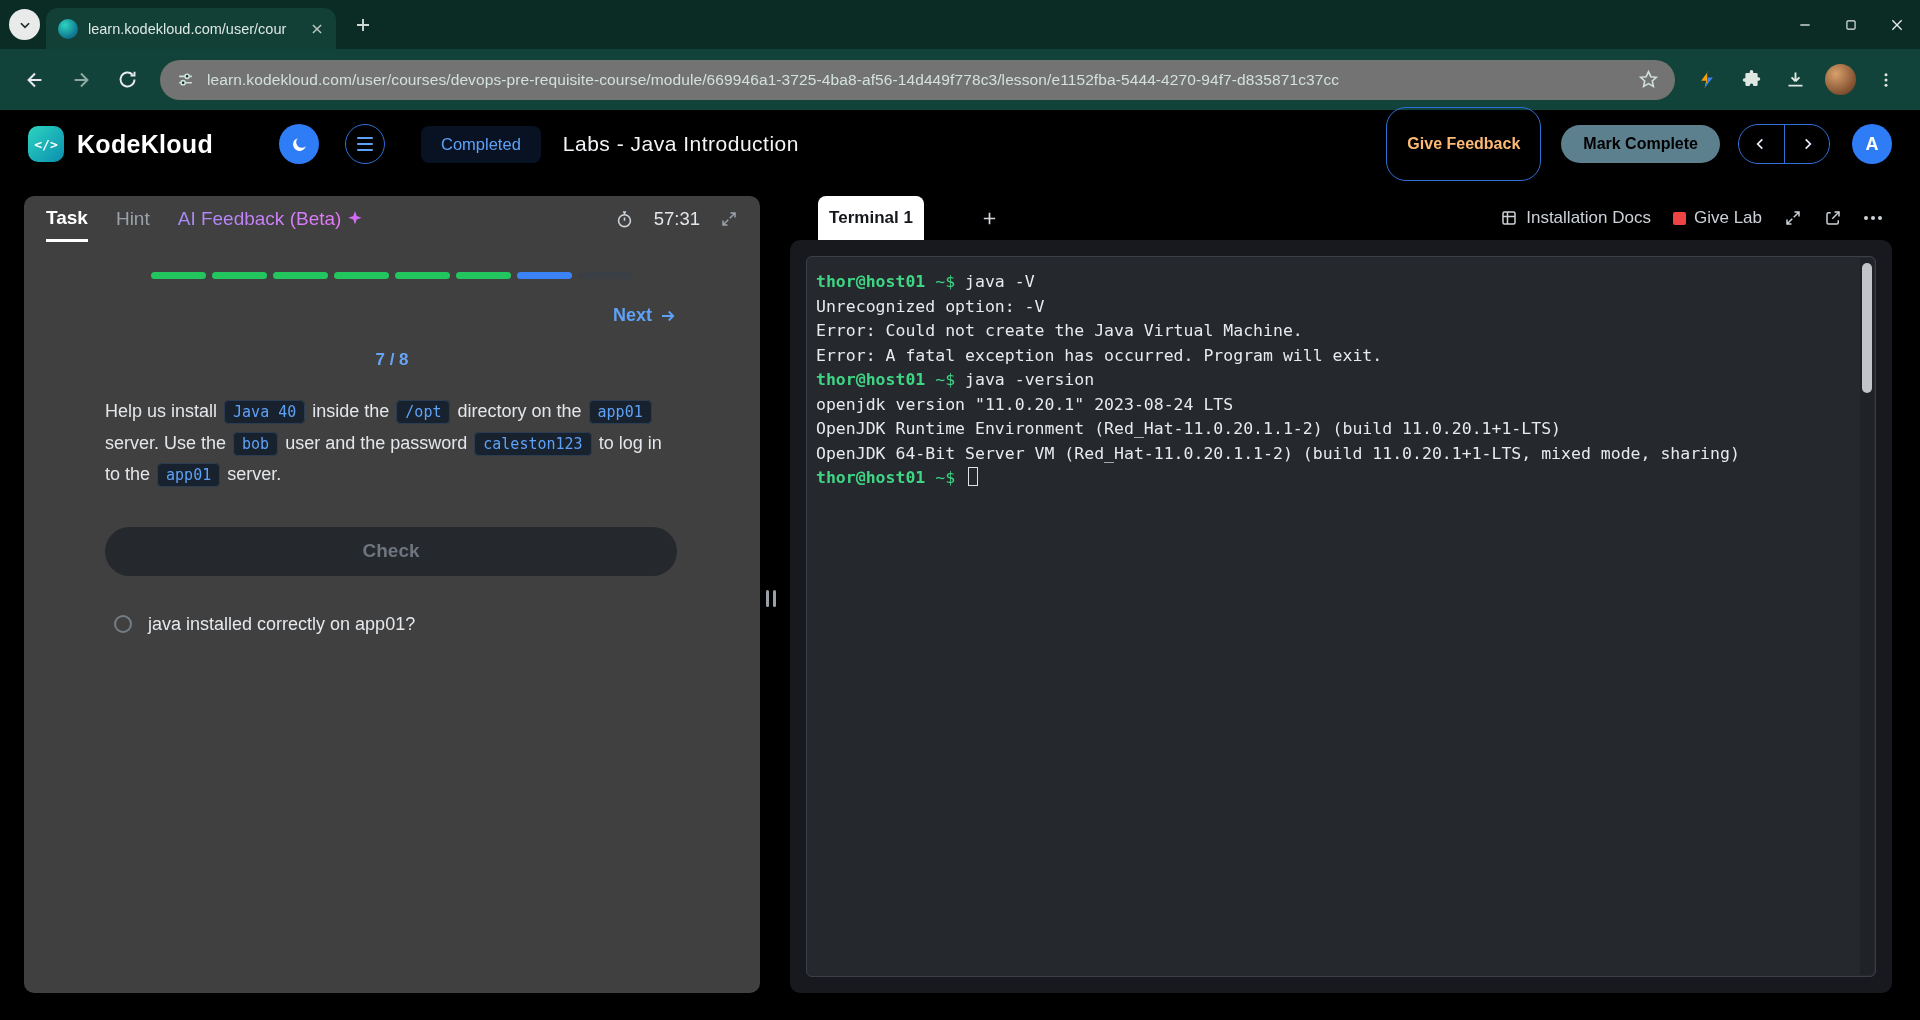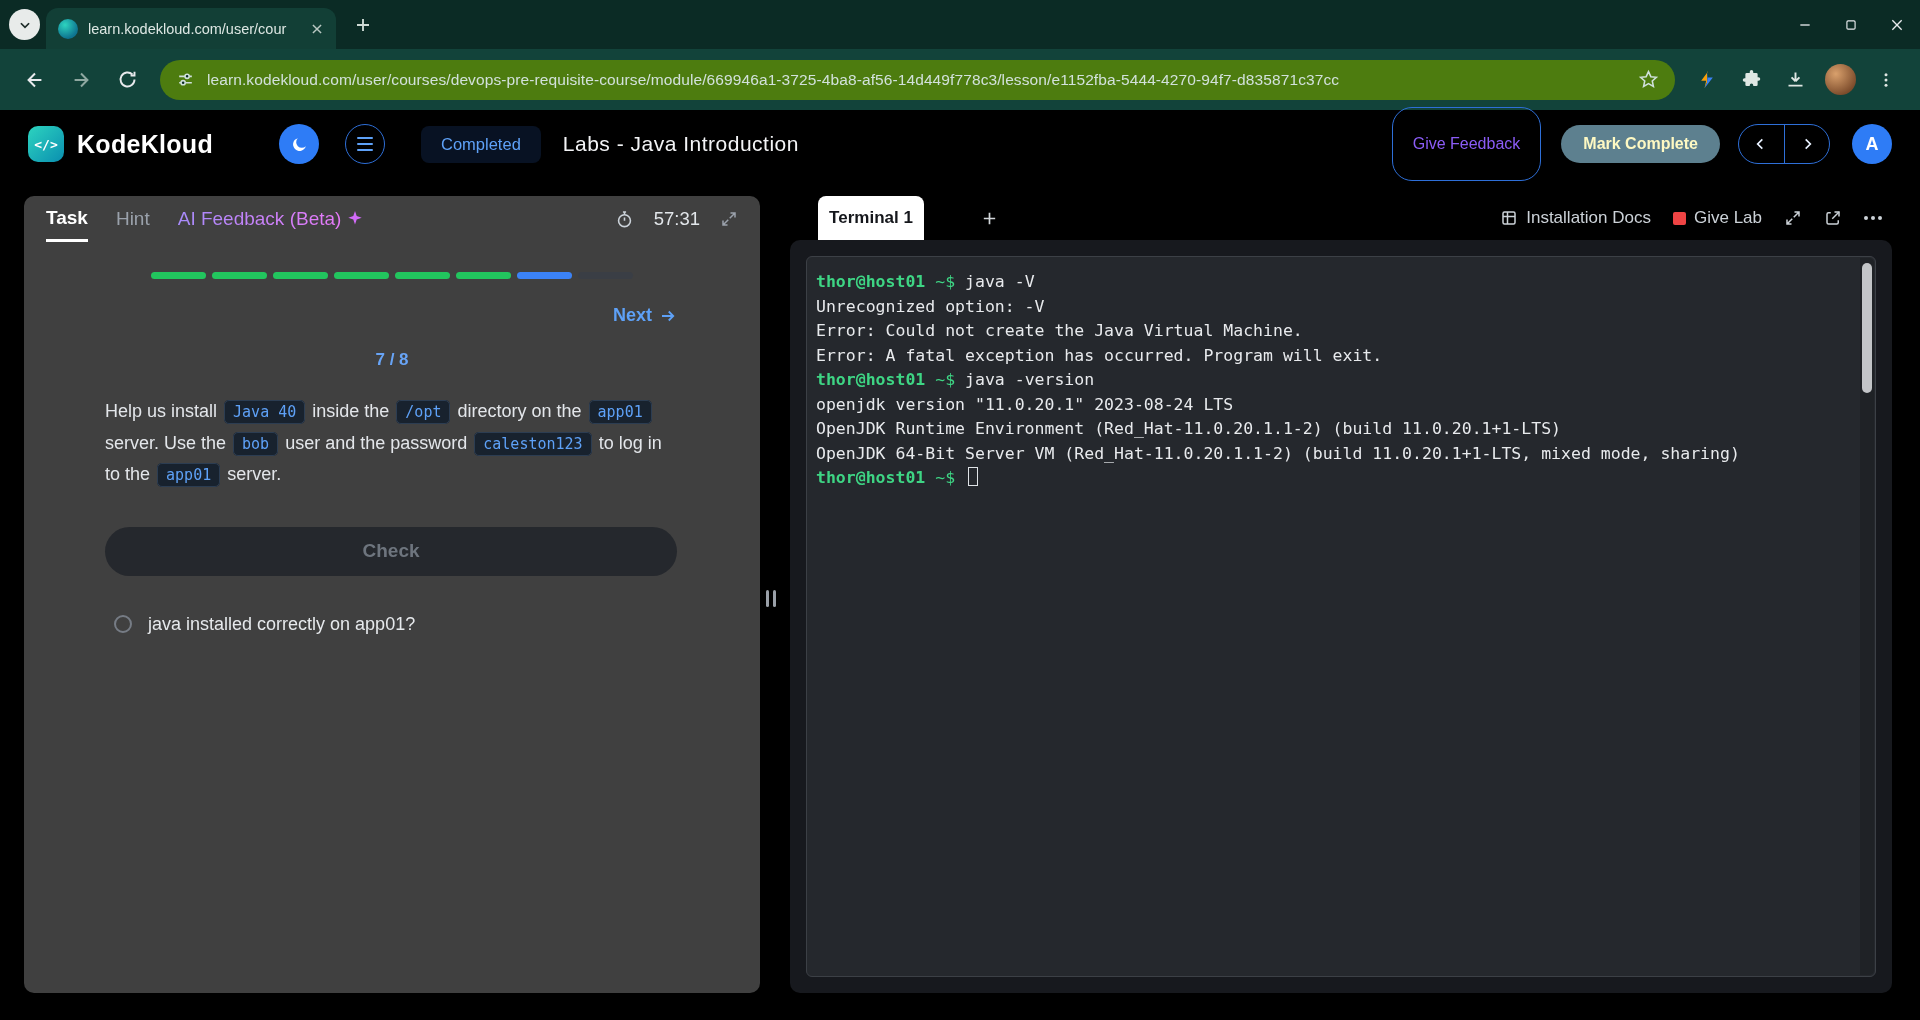--- a/index.html
+++ b/index.html
@@ -19,21 +19,21 @@
   .btab-close { color:#b9c8c3; display:flex; }
   .newtab { position:absolute; left:350px; top:12px; width:26px; height:26px; display:flex;
     align-items:center; justify-content:center; color:#cfdad5; }
   .win-controls { position:absolute; right:0; top:0; height:49px; display:flex; }
   .win-btn { width:46px; height:49px; display:flex; align-items:center; justify-content:center; color:#e8eaed; }
 
   .toolbar { position:absolute; left:0; top:49px; width:1920px; height:61px; background:#12433a;
     display:flex; align-items:center; padding:0 14px; gap:4px; }
   .nav-btn { width:42px; height:42px; border-radius:50%; display:flex; align-items:center; justify-content:center; color:#e8eaed; }
   .nav-btn.dim { color:#8fa8a1; }
-  .url-pill { flex:1; height:40px; margin:0 8px; border-radius:20px; background:#4d7c0f;
+  .url-pill { flex:1; height:40px; margin:0 8px; border-radius:20px; background:#737373;
     display:flex; align-items:center; padding:0 16px; gap:12px; }
   .url-text { flex:1; font-size:15.5px; color:#d2e1db; letter-spacing:.1px; white-space:nowrap; overflow:hidden; }
   .tb-icon { width:40px; height:40px; display:flex; align-items:center; justify-content:center; color:#dfe7e3; }
   .tb-avatar { width:31px; height:31px; border-radius:50%; margin:0 6px;
     background:radial-gradient(circle at 35% 32%, #d9a06c, #7b4b2b 75%); }
 
   
   .kk-header { position:absolute; left:0; top:110px; width:1920px; height:68px;
     display:flex; align-items:center; padding:0 28px; }
   .logo-box { width:36px; height:36px; border-radius:10px;
@@ -43,23 +43,23 @@
   .moon-btn { margin-left:66px; width:40px; height:40px; border-radius:50%; background:#2e7cf6;
     display:flex; align-items:center; justify-content:center; }
   .menu-btn { margin-left:26px; width:40px; height:40px; border-radius:50%; border:1.5px solid #2e6fd8;
     display:flex; flex-direction:column; align-items:center; justify-content:center; gap:4px; }
   .menu-btn span { width:16px; height:2px; background:#5ea1f7; border-radius:1px; }
   .completed-badge { margin-left:36px; padding:9px 20px; border-radius:8px;
     background:rgba(59,130,246,.14); color:var(--link-blue,#5ea1f7); font-size:16.5px; }
   .page-title { margin-left:22px; font-size:21px; color:#f3f4f6; letter-spacing:.5px; }
   .hdr-spacer { flex:1; }
   .give-feedback { padding:27px 20px; border-radius:20px; border:1.5px solid #2e6fd8;
-    color:#8b5cf6; font-size:16px; font-weight:normal; }
+    color:#fdba74; font-size:16px; font-weight:bold; }
   .mark-complete { margin-left:20px; padding:10px 22px; border-radius:20px; background:#5d808f;
-    color:#fef9c3; font-size:16px; font-weight:bold; }
+    color:#000000; font-size:16px; font-weight:bold; }
   .nav-chevrons { margin-left:18px; width:92px; height:40px; border-radius:20px; border:1.5px solid #2e6fd8;
     display:flex; overflow:hidden; }
   .nav-chevrons .half { flex:1; display:flex; align-items:center; justify-content:center; color:#e8f1ff; }
   .nav-chevrons .half + .half { border-left:1.5px solid #2e6fd8; }
   .avatar-a { margin-left:22px; width:40px; height:40px; border-radius:50%; background:#2e7cf6;
     color:#fff; font-weight:bold; font-size:18px; display:flex; align-items:center; justify-content:center; }
 
   
   .left-panel { position:absolute; left:24px; top:196px; width:736px; height:797px;
     background:#404040; border-radius:10px; overflow:hidden; }

